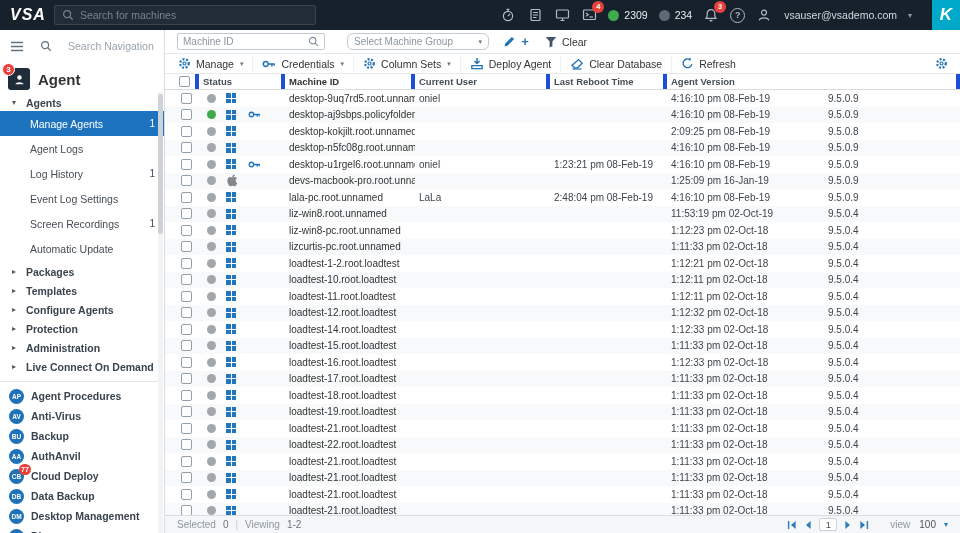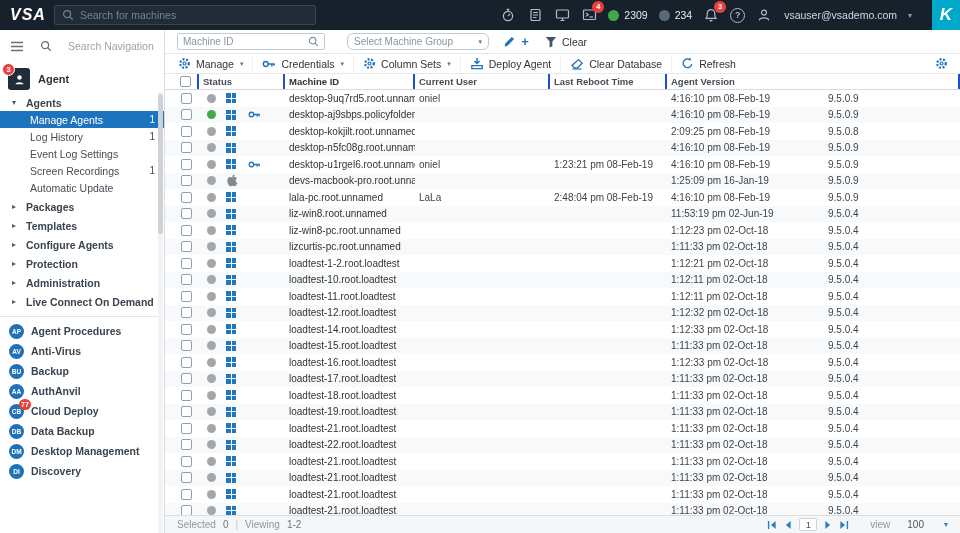--- a/index.html
+++ b/index.html
@@ -24,25 +24,25 @@
 .klogo{width:28px;height:30px;margin-left:9px;background:#00a9c9;color:#fff;display:flex;align-items:center;justify-content:center;font-size:17px;font-weight:bold;font-style:italic;cursor:pointer}
 
 
 .sidebar{position:absolute;top:30px;left:0;width:165px;bottom:0;background:#fff;border-right:1px solid #d8dce0;z-index:20;overflow:hidden}
 .nsearch{display:flex;align-items:center;gap:16px;height:24px;padding:0 10px;margin-top:4px}
 .nsearch input{border:0;outline:0;flex:1;font-size:10.5px;color:#6d7882;font-family:inherit;min-width:0}
 .nsearch input::placeholder{color:#99a3ac}
 .mheader{position:relative;display:flex;align-items:center;gap:8px;height:26px;padding:0 8px;margin-top:8px;cursor:pointer}
 .atile{position:relative;width:22px;height:22px;border-radius:3px;background:#1f2c39;display:flex;align-items:center;justify-content:center}
 .abadge{position:absolute;top:-5px;left:-6px;min-width:13px;height:13px;border-radius:7px;background:#e8413c;color:#fff;font-size:8px;font-weight:bold;line-height:12px;text-align:center;border:1px solid #fff}
-.mtitle{font-size:11px;font-weight:bold;color:#333}
+.mtitle{font-size:15px;font-weight:bold;color:#333}
 .nav-group{display:flex;align-items:center;gap:5px;height:17px;padding-left:12px;margin-top:2px;cursor:pointer}
 .arrow{width:9px;font-size:8px;color:#4c5a66}
 .glabel{font-size:10.5px;font-weight:bold;color:#3a444e}
-.nav-item{display:flex;align-items:center;height:17px;padding:0 9px 0 30px;font-size:10.5px;color:#454d55;cursor:pointer}
+.nav-item{display:flex;align-items:center;height:25px;padding:0 9px 0 30px;font-size:10.5px;color:#454d55;cursor:pointer}
 .nav-item.selected{background:#1e73be;color:#fff}
 .ibadge{margin-left:auto;font-size:10px}
 .sdivider{height:1px;background:#e4e7ea;margin:6px 0 4px}
 .mod{display:flex;align-items:center;gap:7px;height:20px;padding:0 9px;cursor:pointer}
 .mico{position:relative;flex:0 0 15px;width:15px;height:15px;border-radius:50%;background:#2072b8;color:#fff;font-size:6.5px;font-weight:bold;display:flex;align-items:center;justify-content:center}
 .mbadge{position:absolute;top:-5px;right:-7px;min-width:12px;height:11px;border-radius:6px;background:#e8413c;color:#fff;font-size:7px;font-weight:bold;line-height:11px;text-align:center}
 .mlabel{font-size:10.5px;font-weight:bold;color:#3a444e;white-space:nowrap}
 .sscroll{position:absolute;top:62px;right:1px;width:5px;bottom:0;background:#f1f3f4}
 .sthumb{position:absolute;top:2px;right:0;width:5px;height:140px;background:#ccd2d8;border-radius:3px}
 
@@ -59,21 +59,21 @@
 .ed{margin-left:12px}
 .pl{margin-left:2px;color:#2072b8;font-weight:bold;font-size:13px;cursor:pointer;width:12px;text-align:center}
 .clearb{display:flex;align-items:center;gap:5px;margin-left:14px;cursor:pointer}
 .clearb span{font-size:10.5px;color:#333;font-weight:normal}
 .abar{display:flex;align-items:center;height:20px;border-bottom:1px solid #e6e9ec;padding:0 4px}
 .abtn{display:flex;align-items:center;gap:5px;height:14px;padding:0 9px;border-right:1px solid #edf0f2;font-size:10.5px;color:#333;cursor:pointer;white-space:nowrap}
 .abtn:last-of-type{border-right:0}
 .cv{font-size:7px;color:#6a7480;margin-left:1px}
 .gearR{margin-left:auto;margin-right:8px;cursor:pointer;display:flex;align-items:center}
 .ghead{display:flex;height:16px;border-bottom:1px solid #d8dce0;padding-left:8px;font-size:9.5px;font-weight:bold;color:#454d55}
-.hcell{display:flex;align-items:center;padding-left:4px;border-right:2px solid #1d4ed8;overflow:hidden;white-space:nowrap;cursor:pointer}
+.hcell{display:flex;align-items:center;padding-left:4px;border-right:4px solid #1d4ed8;overflow:hidden;white-space:nowrap;cursor:pointer}
 .gbody{position:absolute;top:60px;left:0;right:0;bottom:0;overflow:hidden}
 .grow{display:flex;align-items:center;height:16.5px;padding-left:8px;cursor:pointer}
 .grow.alt{background:#f7f9fa}
 .cell{font-size:10px;color:#3e454c;padding-left:4px;overflow:hidden;white-space:nowrap}
 .col-check{flex:0 0 26px;display:flex;align-items:center;justify-content:center;padding-left:0}
 .col-status{flex:0 0 86px;display:flex;align-items:center;padding-left:4px}
 .col-machine{flex:0 0 130px;color:#333}
 .col-user{flex:0 0 135px}
 .col-reboot{flex:0 0 117px}
 .col-checkin{flex:0 0 157px}
@@ -88,21 +88,21 @@
 .win-icon i{background:#2176bd}
 
 
 .sbar{position:absolute;left:0;right:0;bottom:0;height:18px;background:#f4f6f7;border-top:1px solid #d9dee2;display:flex;align-items:center;gap:7px;padding:0 12px;font-size:10px;color:#8e98a2;z-index:10}
 .sval{color:#69747f}
 .sdiv{color:#c3cad0}
 .pager{margin-left:auto;display:flex;align-items:center;gap:7px}
 .pgi{display:flex;align-items:center;cursor:pointer}
 .pbox{width:18px;height:13px;border:1px solid #ccd3d9;background:#fff;color:#555;font-size:9.5px;display:flex;align-items:center;justify-content:center;border-radius:2px;cursor:pointer}
 .vlabel{margin-left:14px}
-.psize{display:flex;align-items:center;gap:20px;margin-left:10px;color:#555;cursor:pointer}
+.psize{display:flex;align-items:center;gap:8px;margin-left:2px;color:#555;cursor:pointer}
 .caret2{color:#2e7cbe;font-size:8px}
 </style>
 </head>
 <body>
 
 <div class="app">
 
   <header class="topbar">
     <div class="logo">VSA</div>
     <div class="gsearch">
@@ -197,20 +197,23 @@
     <div>
         <div class="nav-group">
           <span class="arrow">▾</span>
           <span class="glabel">Agents</span>
         </div>
         <div class="nav-item selected">
           <span class="ilabel">Manage Agents</span>
           <span class="ibadge">1</span>
         </div>
         <div class="nav-item">
+          <span class="ilabel">Agent Logs</span>
+        </div>
+        <div class="nav-item">
           <span class="ilabel">Log History</span>
           <span class="ibadge">1</span>
         </div>
         <div class="nav-item">
           <span class="ilabel">Event Log Settings</span>
         </div>
         <div class="nav-item">
           <span class="ilabel">Screen Recordings</span>
           <span class="ibadge">1</span>
         </div>
@@ -569,21 +572,21 @@
                 <i></i>
                 <i></i>
                 <i></i>
               </span>
             </span>
             <span class="key-slot"></span>
           </span>
           <span class="cell col-machine">liz-win8.root.unnamed</span>
           <span class="cell col-user"></span>
           <span class="cell col-reboot"></span>
-          <span class="cell col-checkin">11:53:19 pm 02-Jun-19</span>
+          <span class="cell col-checkin">11:53:19 pm 02-Oct-19</span>
           <span class="cell col-version">9.5.0.4</span>
         </div>
         <div class="grow">
           <span class="cell col-check">
             <span class="checkbox"></span>
           </span>
           <span class="cell col-status">
             <span class="status-dot offline"></span>
             <span class="os-slot">
               <span class="win-icon">

